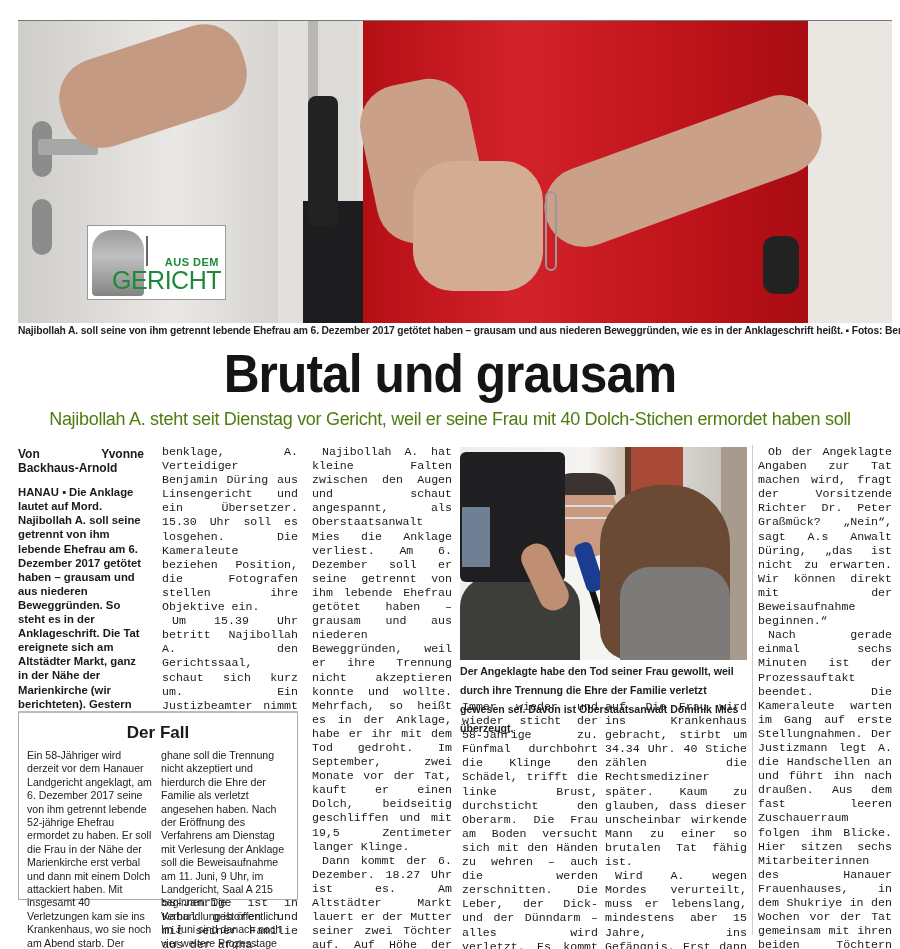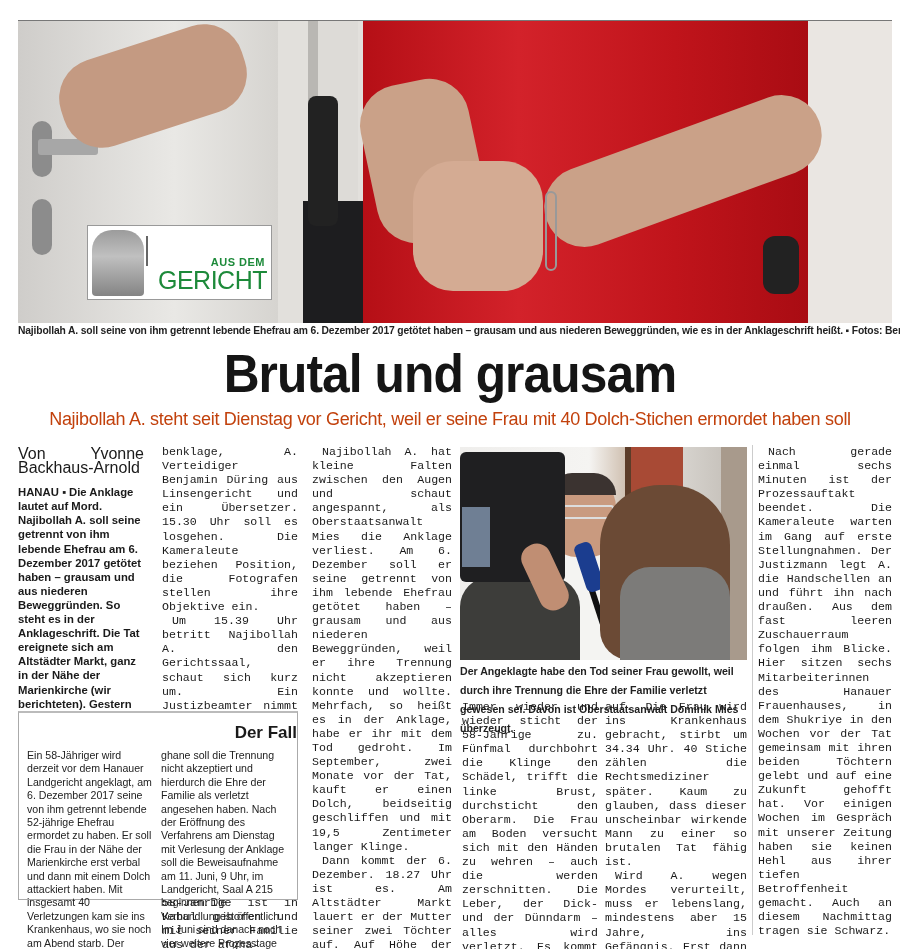--- a/index.html
+++ b/index.html
@@ -21,48 +21,48 @@
   .hero .pants { position:absolute; left:285px; top:180px; width:110px; height:122px; background:#1d1d1f; }
   .hero .shirt { position:absolute; left:345px; top:0; width:445px; height:302px; background:#c8161d;
                  background-image:linear-gradient(90deg,#b50f16,#d3222a 35%,#c0141b 70%,#a90c13); }
   .hero .forearm-l { position:absolute; left:350px; top:60px; width:110px; height:160px; background:#caa188; border-radius:40px; transform:rotate(-12deg); }
   .hero .forearm-r { position:absolute; left:520px; top:110px; width:290px; height:80px; background:#caa188; border-radius:40px; transform:rotate(-20deg); }
   .hero .hands { position:absolute; left:395px; top:140px; width:130px; height:130px; background:#d4ab93; border-radius:40px; }
   .hero .cuff { position:absolute; left:527px; top:170px; width:8px; height:76px; border:2px solid #999; border-radius:6px; }
   .hero .watch { position:absolute; left:745px; top:215px; width:36px; height:58px; background:#222; border-radius:12px; }
   .hero .bgright { position:absolute; left:790px; top:0; width:84px; height:100%; background:#eae6e2; }
 
-  .badge { position:absolute; left:87px; top:225px; width:137px; height:73px; background:#fff; border:1px solid #999; overflow:hidden;padding-left:46px; }
+  .badge { position:absolute; left:87px; top:225px; width:137px; height:73px; background:#fff; border:1px solid #999; overflow:hidden; }
   .badge .statue { position:absolute; left:4px; top:4px; width:52px; height:66px;
                    background:linear-gradient(180deg,#8a8a8a,#b5b5b5 40%,#6e6e6e); border-radius:20px 20px 4px 4px; opacity:.85; }
   .badge .scale { position:absolute; left:58px; top:10px; width:2px; height:30px; background:#666; }
   .badge .aus { position:absolute; right:6px; top:30px; font-size:11px; font-weight:bold; color:#1d8a3a; letter-spacing:0.5px; }
   .badge .ger { position:absolute; right:4px; top:42px; font-size:25px; color:#1d8a3a; letter-spacing:-0.5px; line-height:1; transform:scaleY(1.05); }
 
   .caption-top { position:absolute; left:18px; top:325px; width:874px; font-size:10.3px; font-weight:bold; color:#222; white-space:nowrap; letter-spacing:-0.15px; }
 
   .headline { position:absolute; left:0; top:342px; width:900px; text-align:center; font-size:54px; font-weight:bold; letter-spacing:-1px; transform:scaleX(0.92); color:#151515; }
-  .subhead { position:absolute; left:0; top:409px; width:900px; text-align:center; font-size:18px; color:#c2410c; letter-spacing:-0.3px; }
+  .subhead { position:absolute; left:0; top:409px; width:900px; text-align:center; font-size:18px; color:#4d7c0f; letter-spacing:-0.3px; }
 
   .col { position:absolute; font-size:11.6px; line-height:14.1px; text-align:justify; hyphens:manual; }
   .col p { margin:0; }
   .col p.ind { text-indent:10px; }
-  .byline { font-weight:normal; font-size:16px; margin-bottom:10px !important; }
+  .byline { font-weight:bold; font-size:12px; margin-bottom:10px !important; }
   .lead { font-weight:bold; font-size:11.3px; line-height:14.1px; text-align:left; }
   .gap { height:12px; }
 
   .c1 { left:18px; top:447px; width:126px; }
   .c2 { left:162px; top:445px; width:136px; }
   .c3 { left:312px; top:445px; width:140px; }
   .c4 { left:462px; top:700px; width:136px; }
   .c5 { left:605px; top:700px; width:142px; }
   .c6 { left:758px; top:445px; width:134px; }
 
   .fall { position:absolute; left:18px; top:711px; width:278px; height:186px; border:1px solid #aaa; border-top:2px solid #bbb; background:#fff; }
-  .fall h3 { margin:0; position:absolute; top:10px; left:0; width:100%; text-align:right; font-size:17px; font-weight:bold; }
+  .fall h3 { margin:0; position:absolute; top:10px; left:0; width:100%; text-align:center; font-size:17px; font-weight:bold; }
   .fall .fc { position:absolute; top:36px; width:126px; font-size:10.6px; line-height:13.4px; color:#222; }
   .fall .fc1 { left:8px; }
   .fall .fc2 { left:142px; }
 
   .photo2 { position:absolute; left:460px; top:447px; width:287px; height:213px; background:#e8e6e2; overflow:hidden; }
   .photo2 .wall { position:absolute; left:0; top:0; width:100%; height:100%; background:linear-gradient(90deg,#efeeec,#f5f4f2 45%,#c9b7a5 60%,#d9d6d1 75%,#bfb9b2); }
   .photo2 .painting { position:absolute; left:165px; top:0; width:52px; height:120px; background:#a84a35; border-left:6px solid #5c3c28; }
   .photo2 .man { position:absolute; left:90px; top:30px; width:66px; height:80px; background:#c99a7f; border-radius:30px 30px 26px 26px; }
   .photo2 .hair { position:absolute; left:90px; top:26px; width:66px; height:22px; background:#3b3330; border-radius:30px 30px 0 0; }
   .photo2 .glasses { position:absolute; left:96px; top:58px; width:54px; height:10px; border:2px solid #ddd; border-radius:3px; }
@@ -163,17 +163,18 @@
 <div class="col c4 serif">
   <p>Immer wieder und wieder sticht der 58-Jährige zu. Fünfmal durchbohrt die Klinge den Schädel, trifft die linke Brust, durchsticht den Oberarm. Die Frau am Boden versucht sich mit den Händen zu wehren – auch die werden zerschnitten. Die Leber, der Dick- und der Dünndarm – alles wird verletzt. Es kommt zu inneren Blutungen. A. bricht ihr die Rippen. Die Auflistung scheint nicht enden zu wollen – Verletzung um Verletzung listet Mies</p>
 </div>
 
 <div class="col c5 serif">
   <p>auf. Die Frau wird ins Krankenhaus gebracht, stirbt um 34.34 Uhr. 40 Stiche zählen die Rechtsmediziner später. Kaum zu glauben, dass dieser unscheinbar wirkende Mann zu einer so brutalen Tat fähig ist.</p>
   <p class="ind">Wird A. wegen Mordes verurteilt, muss er lebenslang, mindestens aber 15 Jahre, ins Gefängnis. Erst dann kann er eine Haftprüfung beantragen. Wird die besondere Schwere der Schuld nachgewiesen, ist eine Entlassung</p>
 </div>
 
 <div class="col c6 serif">
+  <p class="ind">Ob der Angeklagte Angaben zur Tat machen wird, fragt der Vorsitzende Richter Dr. Peter Graßmück? „Nein“, sagt A.s Anwalt Düring, „das ist nicht zu erwarten. Wir können direkt mit der Beweisaufnahme beginnen.“</p>
   <p class="ind">Nach gerade einmal sechs Minuten ist der Prozessauftakt beendet. Die Kameraleute warten im Gang auf erste Stellungnahmen. Der Justizmann legt A. die Handschellen an und führt ihn nach draußen. Aus dem fast leeren Zuschauerraum folgen ihm Blicke. Hier sitzen sechs Mitarbeiterinnen des Hanauer Frauenhauses, in dem Shukriye in den Wochen vor der Tat gemeinsam mit ihren beiden Töchtern gelebt und auf eine Zukunft gehofft hat. Vor einigen Wochen im Gespräch mit unserer Zeitung haben sie keinen Hehl aus ihrer tiefen Betroffenheit gemacht. Auch an diesem Nachmittag tragen sie Schwarz.</p>
 
 </div>
 
 <div class="rule-v" style="left:752px; top:445px; height:490px;"></div>
 
 </body></html>

